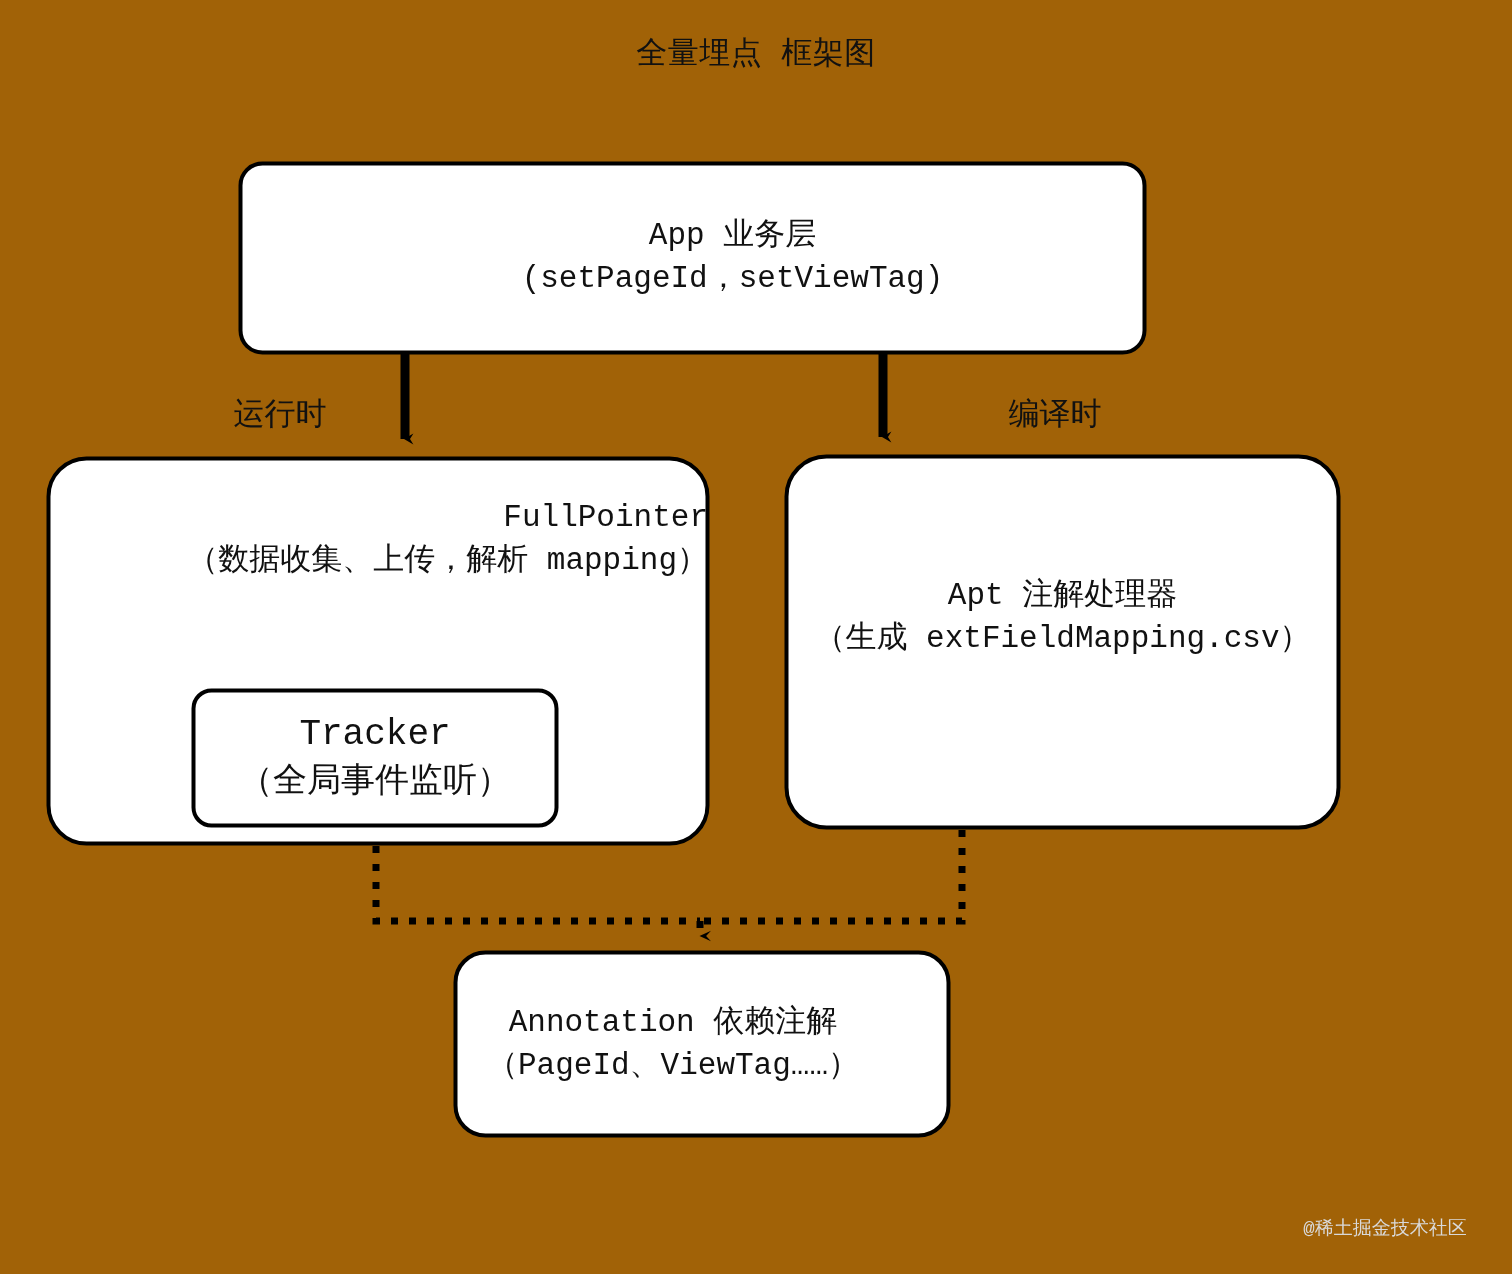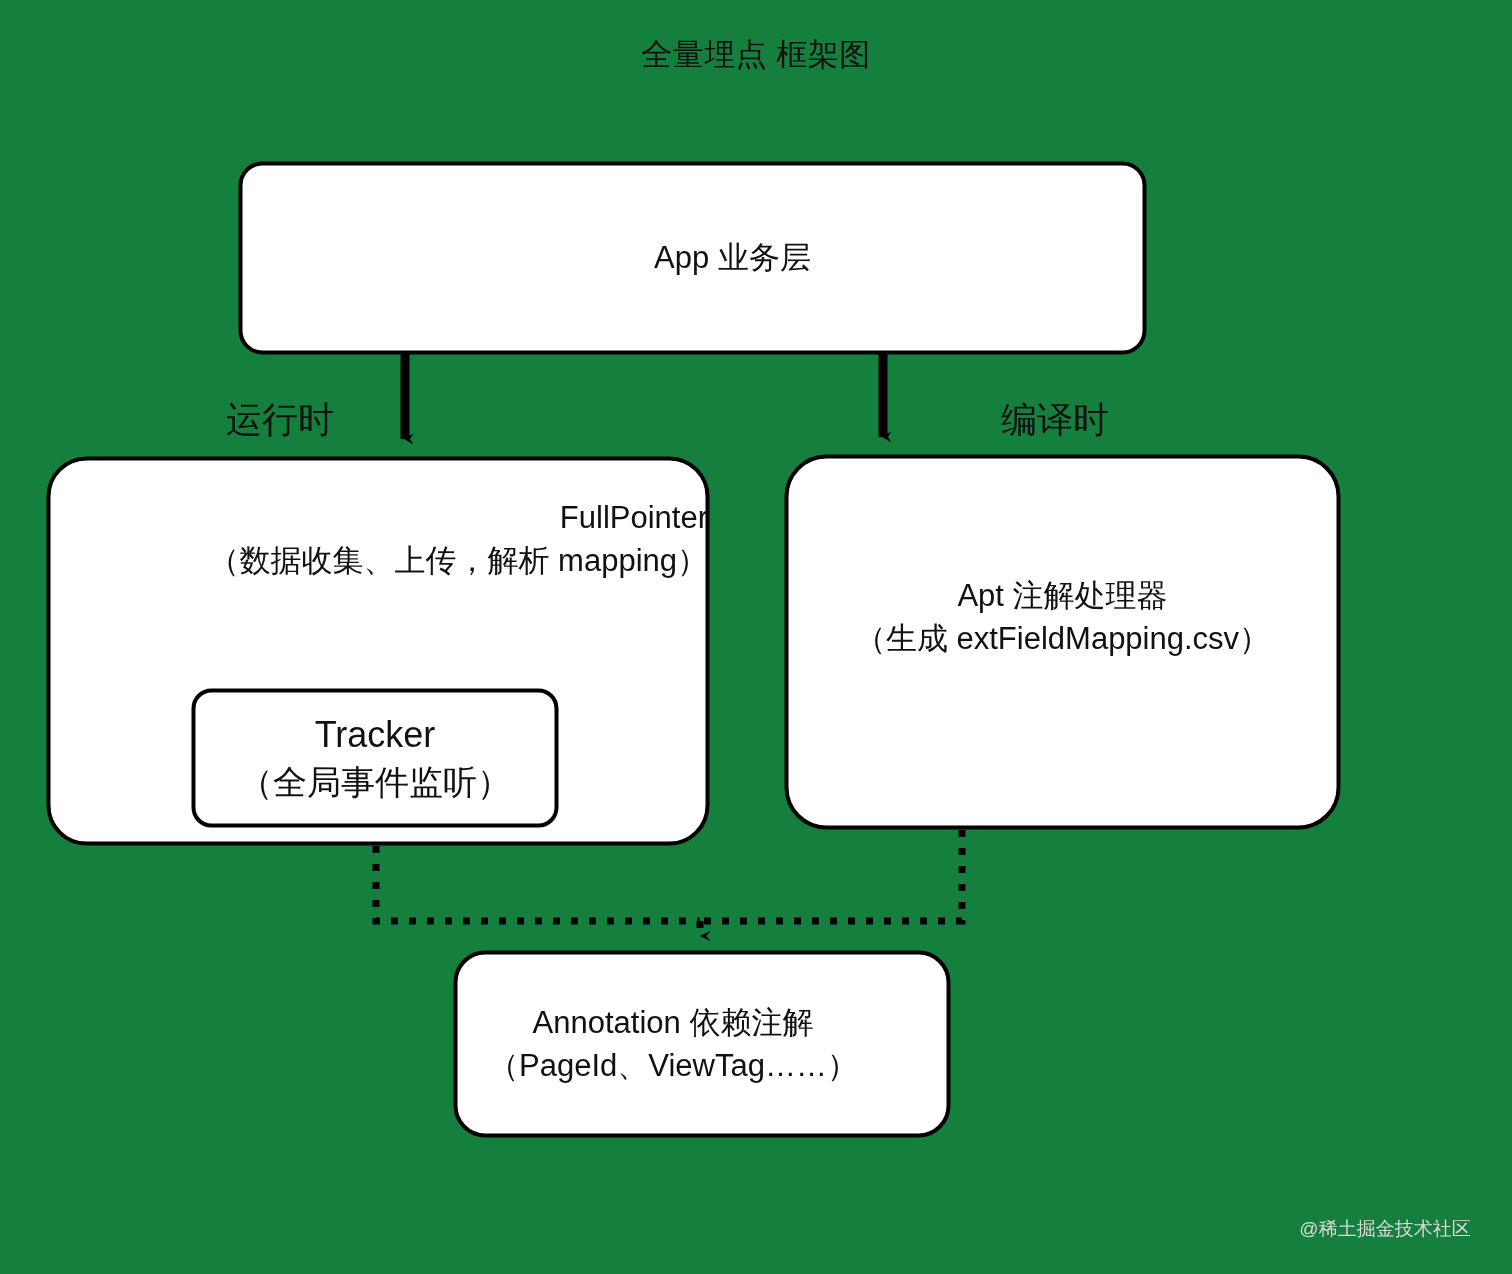--- a/index.html
+++ b/index.html
@@ -4,23 +4,23 @@
 <style>
   html, body {
     margin: 0;
     padding: 0;
     background: #ffffff;
   }
   #canvas {
     position: relative;
     width: 1512px;
     height: 1274px;
-    background: #15803d;
+    background: #a16207;
     overflow: hidden;
-    font-family: Liberation Sans, sans-serif;
+    font-family: Liberation Mono, monospace;
     color: #000000;
   }
   #diagram-svg {
     position: absolute;
     left: 0;
     top: 0;
     width: 1512px;
     height: 1274px;
   }
   .txt {
@@ -77,21 +77,21 @@
     height: 160px;
   }
   #annotation-label {
     left: 455px;
     top: 953px;
     width: 436px;
     height: 183px;
   }
   
   .edge-label {
-    font-size: 36px;
+    font-size: 31px;
   }
   #runtime-label {
     left: 190px;
     top: 395px;
     width: 180px;
   }
   #compiletime-label {
     left: 965px;
     top: 395px;
     width: 180px;
@@ -138,20 +138,21 @@
 
     <path d="M962,830 L962,921 L700,921" fill="none" stroke="#000000" stroke-width="7" stroke-dasharray="7 11" stroke-linecap="butt"></path>
 
     <line x1="700" y1="921" x2="700" y2="936" stroke="#000000" stroke-width="7" stroke-dasharray="7 11" marker-end="url(#arrow-dotted)"></line>
   </svg>
 
   <div class="txt" id="diagram-title">全量埋点  框架图</div>
 
   <div class="txt box-label" id="app-layer-label">
     <span class="line1">App 业务层</span>
+    <span class="line2">(setPageId，setViewTag)</span>
   </div>
 
   <div class="txt box-label" id="fullpointer-label">
     <span class="line1">FullPointer</span>
     <span class="line2">（数据收集、上传，解析 mapping）</span>
   </div>
 
   <div class="txt box-label" id="tracker-label">
     <span class="line1">Tracker</span>
     <span class="line2">（全局事件监听）</span>

